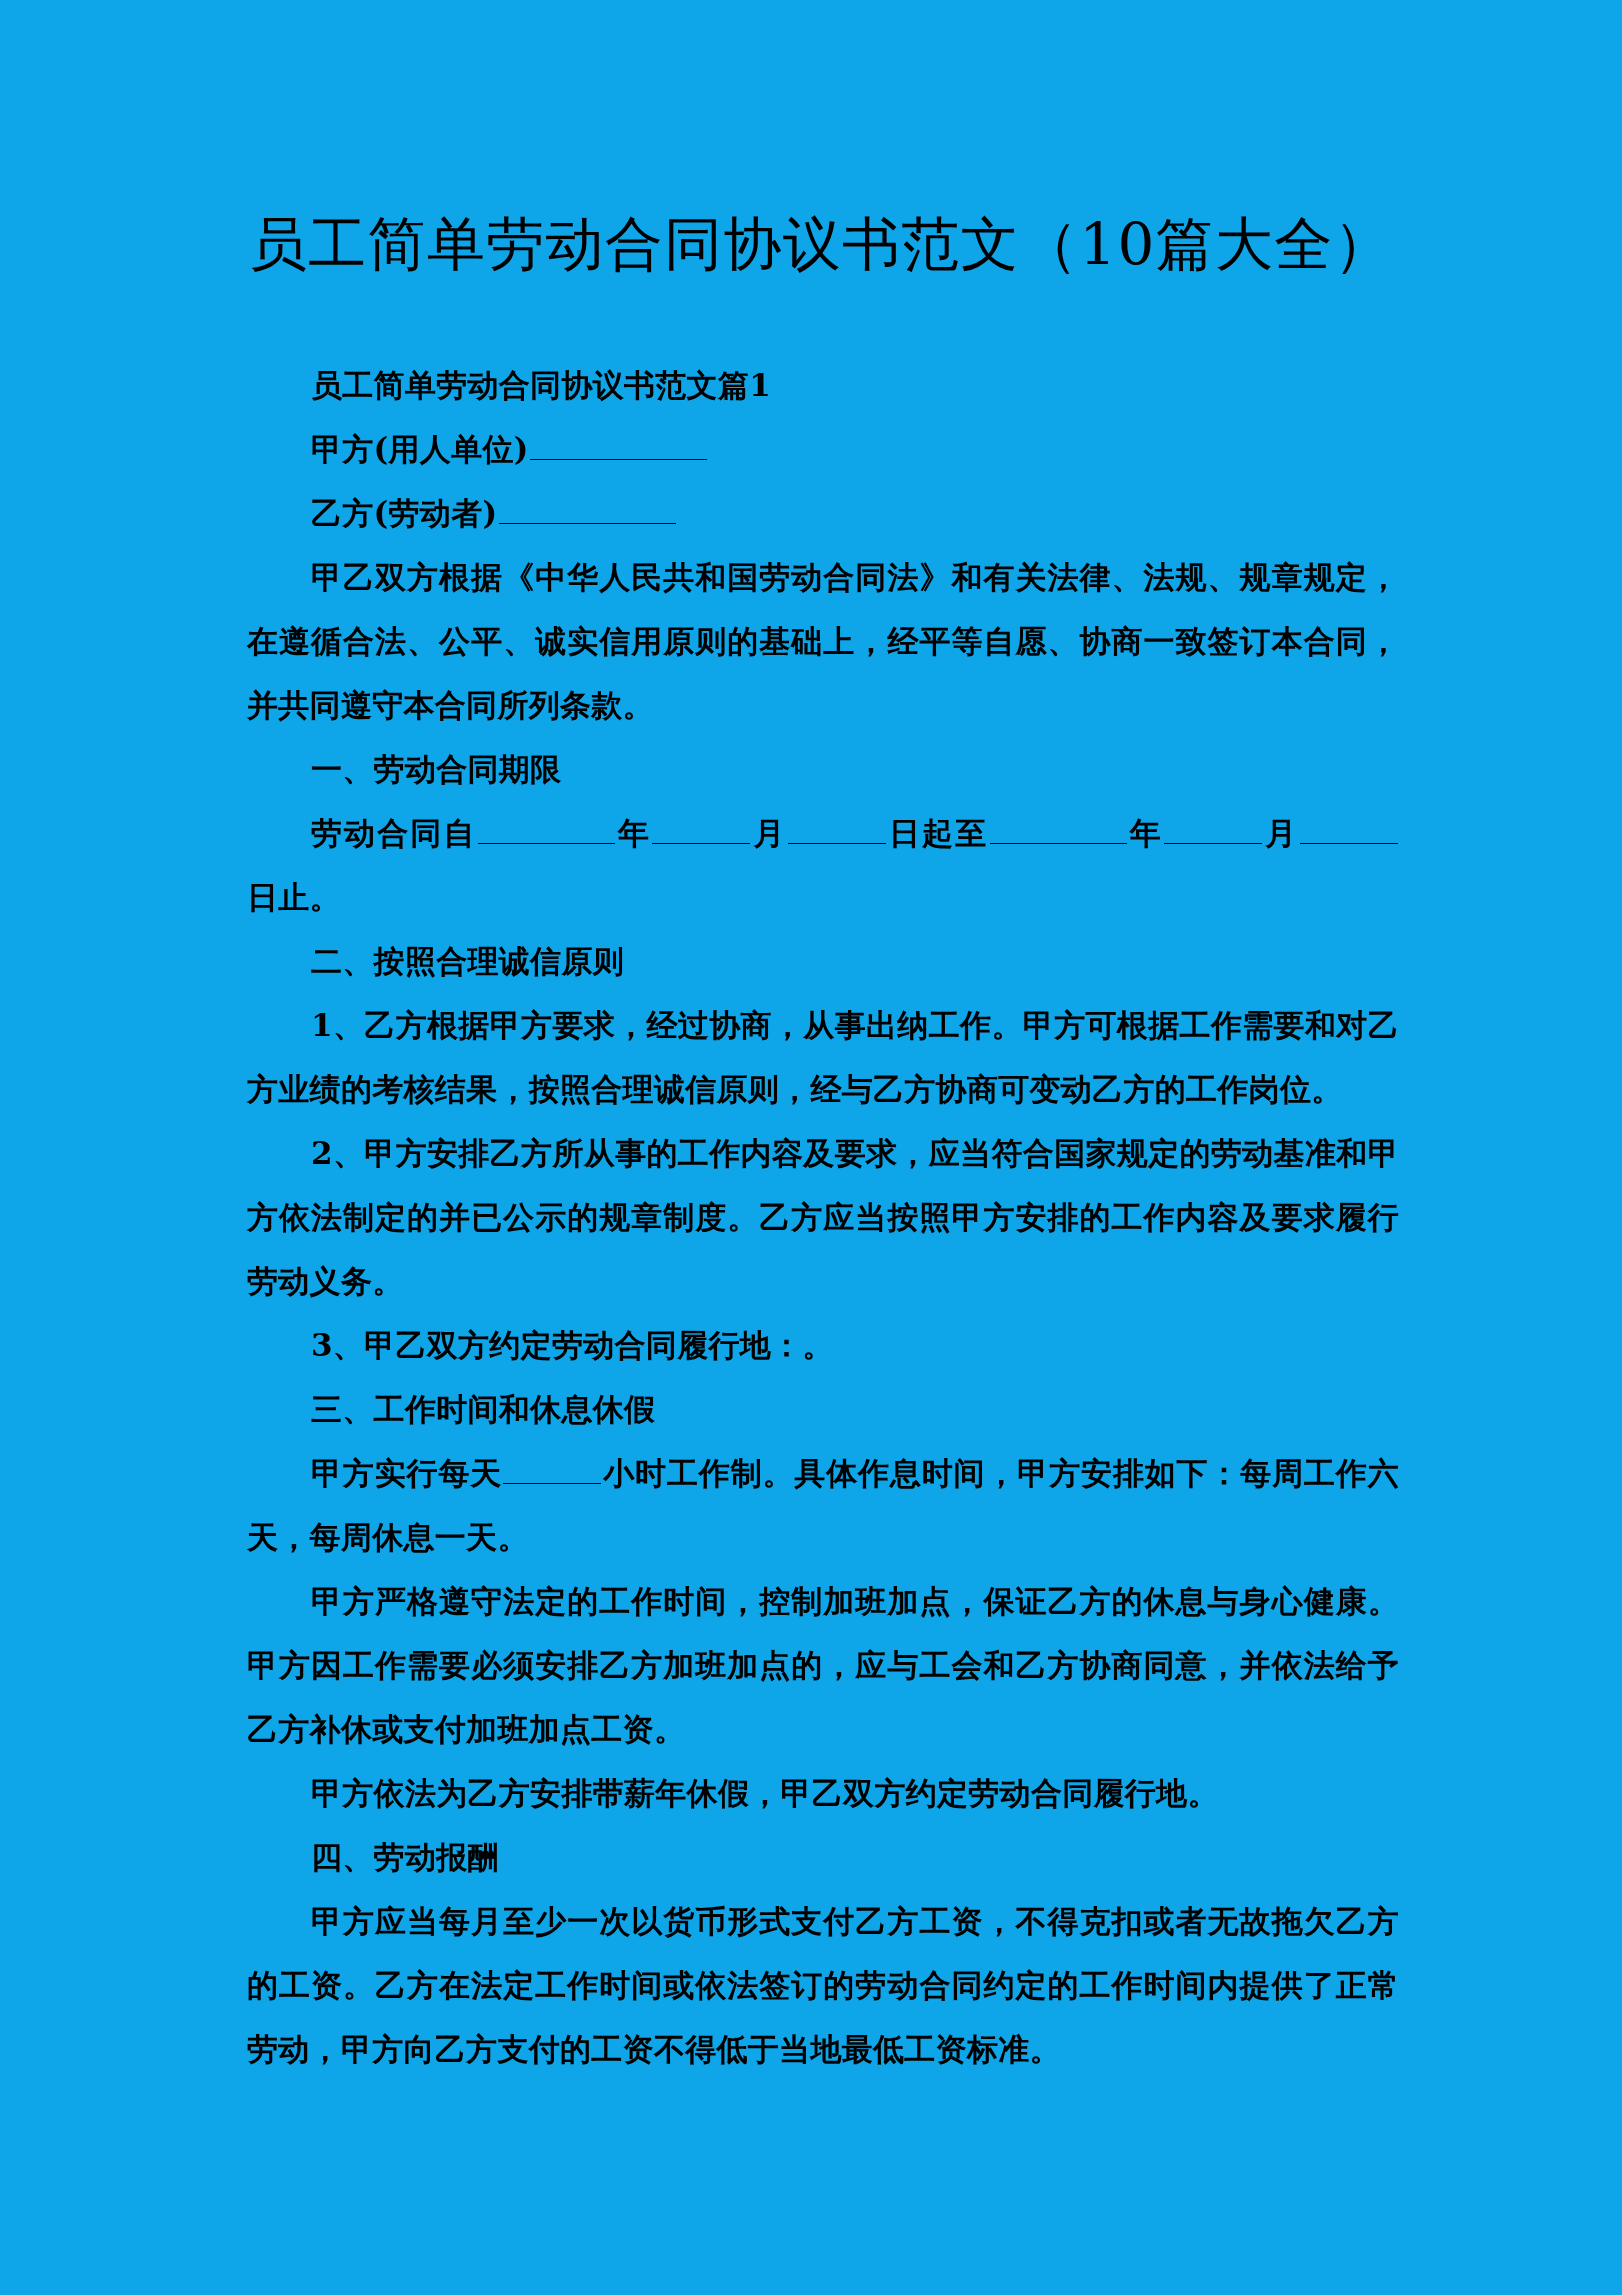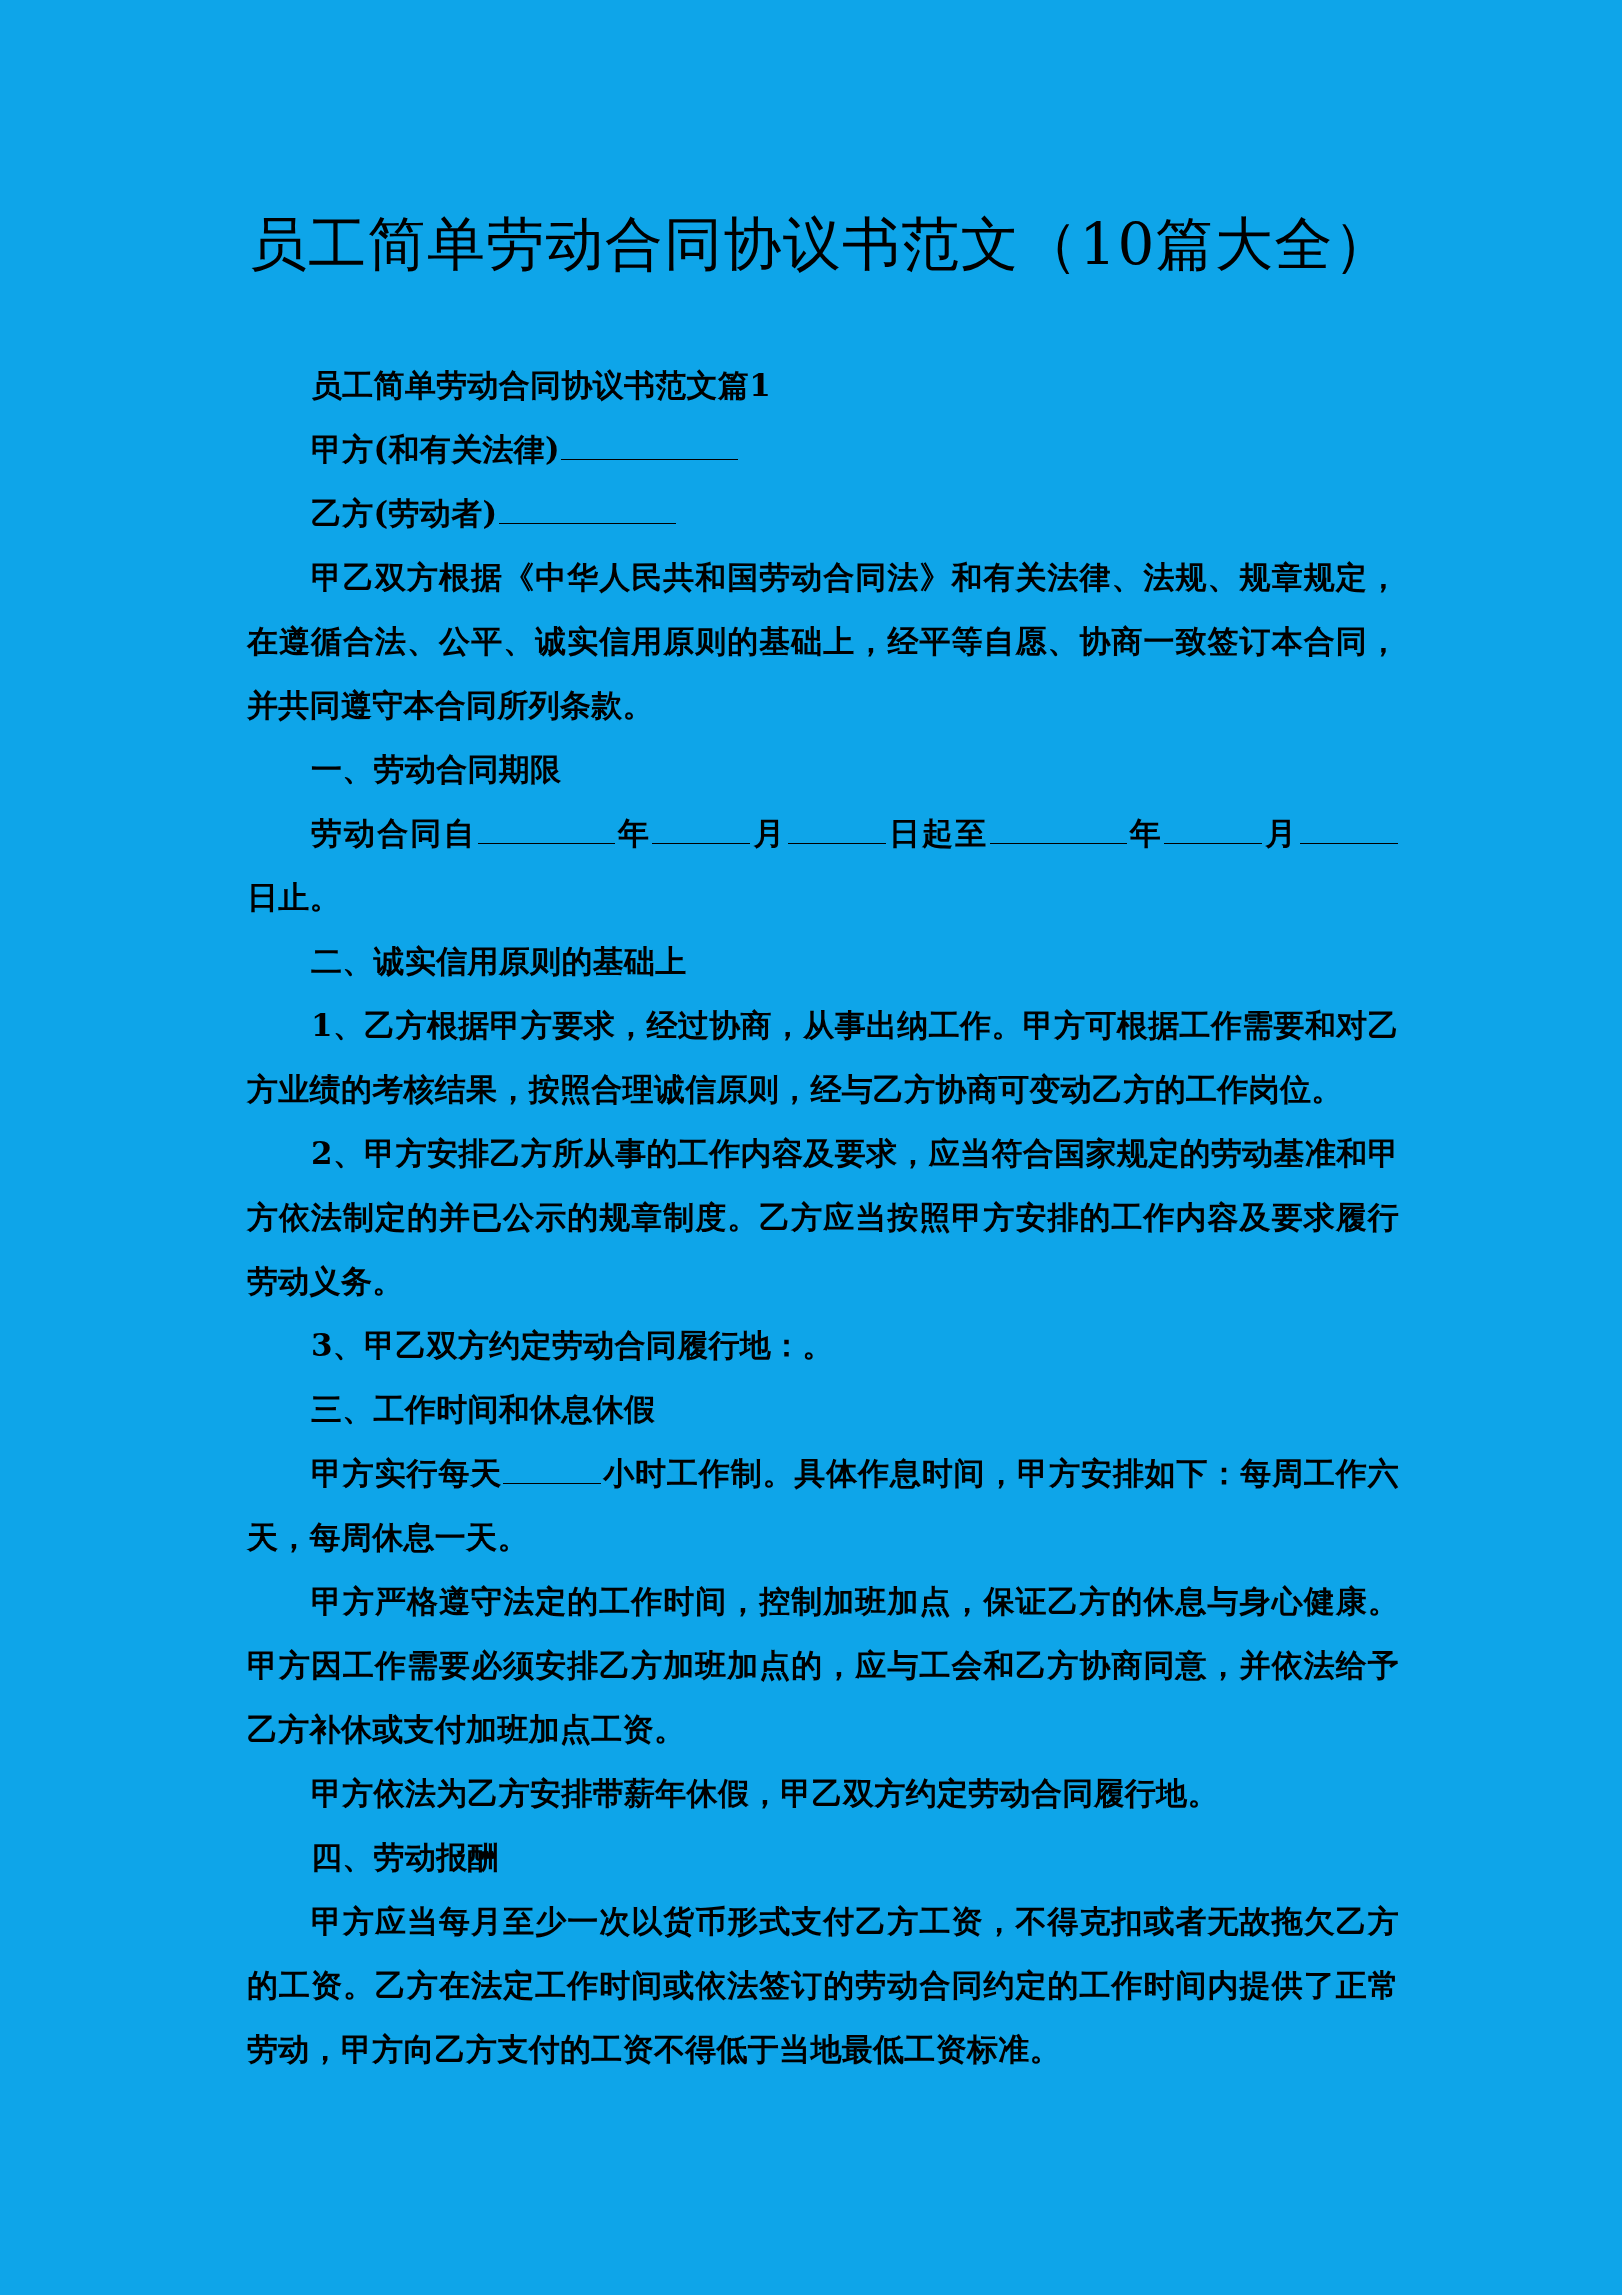--- a/index.html
+++ b/index.html
@@ -69,31 +69,31 @@
 <body>
 
 <div class="page">
 
   <div class="title">员工简单劳动合同协议书范文（10篇大全）</div>
 
   <div class="body">
 
     <p class="p indent">员工简单劳动合同协议书范文篇1</p>
 
-    <p class="p indent"><span>甲方(和有关法律)</span><span class="blank b-long"></span></p>
+    <p class="p indent"><span>甲方(用人单位)</span><span class="blank b-long"></span></p>
 
     <p class="p indent"><span>乙方(劳动者)</span><span class="blank b-long"></span></p>
 
     <p class="p indent">甲乙双方根据《中华人民共和国劳动合同法》和有关法律、法规、规章规定，在遵循合法、公平、诚实信用原则的基础上，经平等自愿、协商一致签订本合同，并共同遵守本合同所列条款。</p>
 
     <p class="p indent">一、劳动合同期限</p>
 
     <p class="p indent"><span>劳动合同自</span><span class="blank b-year"></span><span>年</span><span class="blank b-mon"></span><span>月</span><span class="blank b-day"></span><span>日起至</span><span class="blank b-year"></span><span>年</span><span class="blank b-mon"></span><span>月</span><span class="blank b-day"></span><span>日止。</span></p>
 
-    <p class="p indent">二、诚实信用原则的基础上</p>
+    <p class="p indent">二、按照合理诚信原则</p>
 
     <p class="p indent">1、乙方根据甲方要求，经过协商，从事出纳工作。甲方可根据工作需要和对乙方业绩的考核结果，按照合理诚信原则，经与乙方协商可变动乙方的工作岗位。</p>
 
     <p class="p indent">2、甲方安排乙方所从事的工作内容及要求，应当符合国家规定的劳动基准和甲方依法制定的并已公示的规章制度。乙方应当按照甲方安排的工作内容及要求履行劳动义务。</p>
 
     <p class="p indent">3、甲乙双方约定劳动合同履行地：。</p>
 
     <p class="p indent">三、工作时间和休息休假</p>
 
     <p class="p indent"><span>甲方实行每天</span><span class="blank b-hour"></span><span>小时工作制。具体作息时间，甲方安排如下：每周工作六天，每周休息一天。</span></p>

